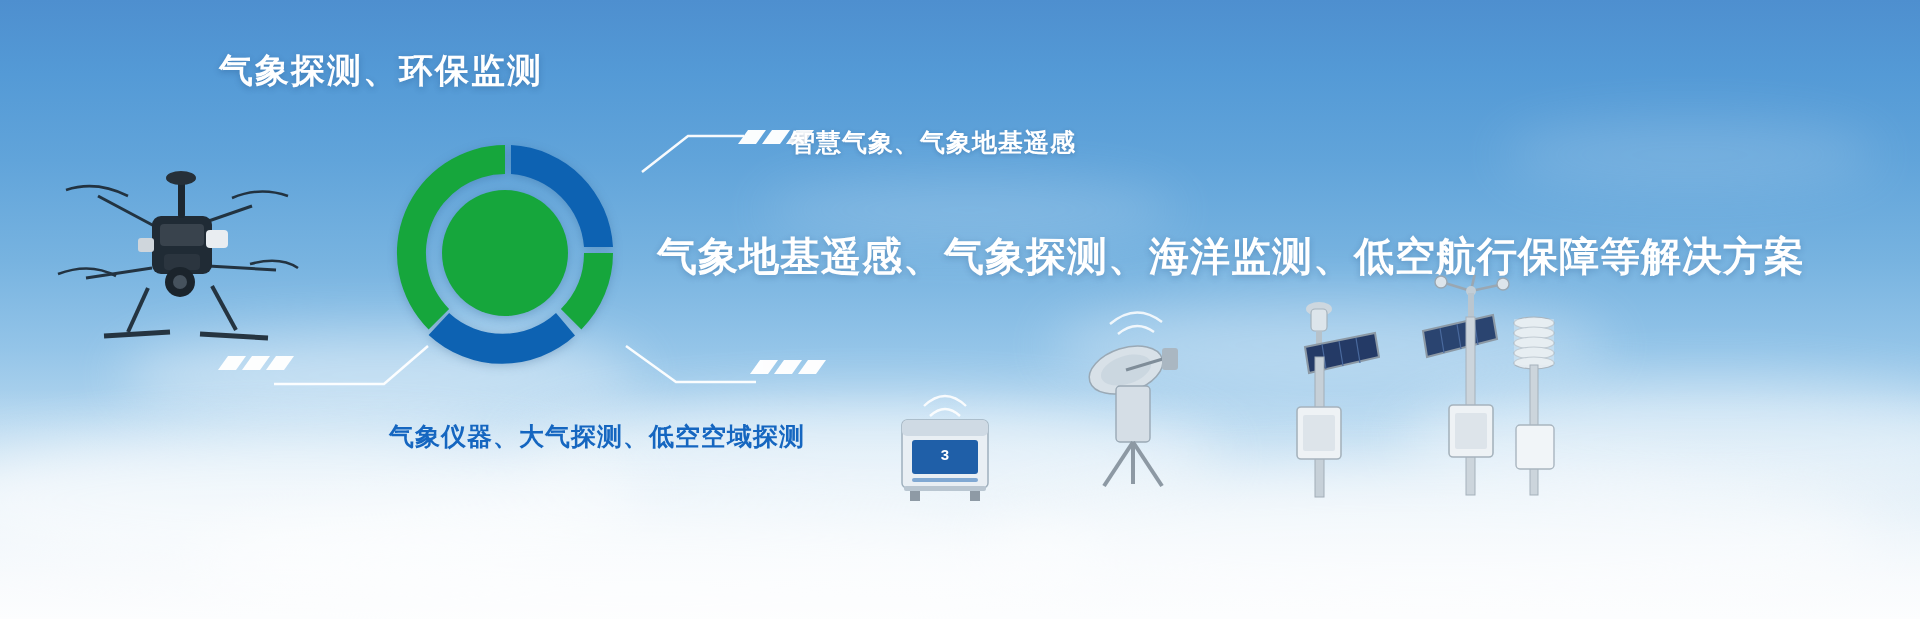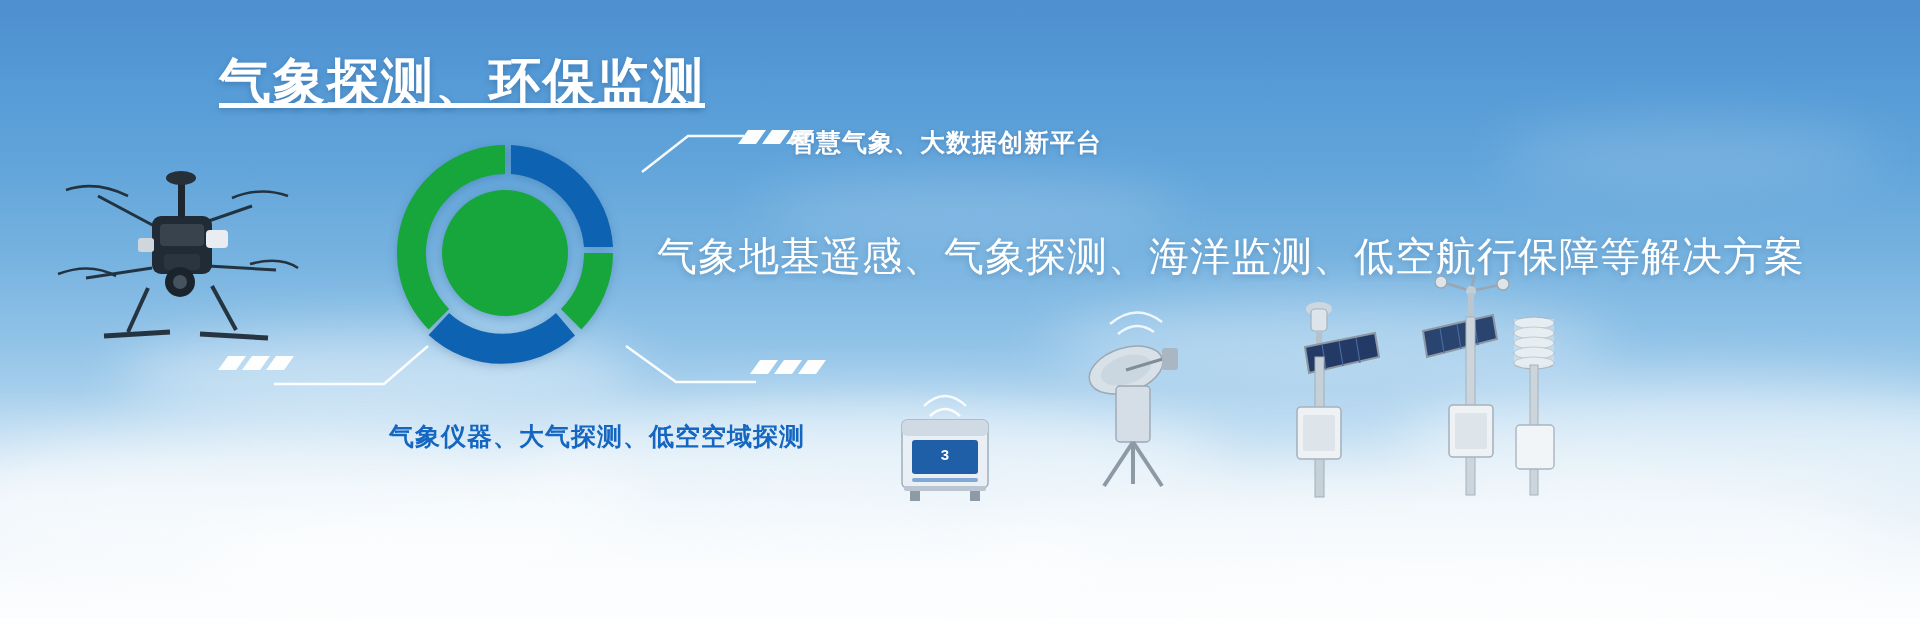--- a/index.html
+++ b/index.html
@@ -33,44 +33,43 @@
   .c7{left:1500px;top:120px;width:380px;height:70px;opacity:.14;}
   .c8{left:200px;top:500px;width:900px;height:130px;opacity:.5;}
   .c9{left:980px;top:470px;width:900px;height:140px;opacity:.45;}
   .haze{position:absolute;left:0;right:0;bottom:0;height:230px;
         background:linear-gradient(to bottom,rgba(255,255,255,0) 0%,rgba(255,255,255,.35) 45%,rgba(255,255,255,.72) 100%);
         pointer-events:none;}
 
   
   #title{
     position:absolute;left:219px;top:48px;
-    font-size:52px;font-weight:bold;color:#ffffff;letter-spacing:2px;
+    font-size:34px;font-weight:bold;color:#ffffff;letter-spacing:2px;
     text-shadow:0 2px 6px rgba(20,60,110,.30);
     white-space:nowrap;
-    text-decoration:underline;
   }
 
   
   #ring-logo{position:absolute;left:380px;top:128px;width:250px;height:250px;}
   #ring-logo svg{display:block;filter:drop-shadow(0 2px 5px rgba(30,70,120,.25));}
 
   
   .connector{position:absolute;pointer-events:none;}
   .connector svg{display:block;overflow:visible;}
   .slash{fill:#ffffff;}
 
   
   #label-top{
     position:absolute;left:790px;top:126px;
     font-size:25px;font-weight:bold;color:#ffffff;letter-spacing:1px;
     text-shadow:0 1px 4px rgba(20,60,110,.28);white-space:nowrap;
   }
   #label-main{
     position:absolute;left:657px;top:229px;
-    font-size:40px;font-weight:normal;color:#ffffff;letter-spacing:1px;
+    font-size:40px;font-weight:bold;color:#ffffff;letter-spacing:1px;
     text-shadow:0 2px 6px rgba(20,60,110,.25);white-space:nowrap;
   }
   #label-bottom{
     position:absolute;left:348px;top:420px;
     font-size:25px;font-weight:bold;color:#1566c0;letter-spacing:1px;
     white-space:nowrap;
     margin-left:41px;
   }
 
   
@@ -181,21 +180,21 @@
     <svg width="220" height="60" viewBox="0 0 220 60">
       <path d="M6 10 L56 46 L136 46" fill="none" stroke="#ffffff" stroke-width="2.5" opacity="0.95"></path>
       <g class="slash" opacity="0.98">
         <polygon points="140,24 158,24 148,38 130,38"></polygon>
         <polygon points="164,24 182,24 172,38 154,38"></polygon>
         <polygon points="188,24 206,24 196,38 178,38"></polygon>
       </g>
     </svg>
   </div>
 
-  <div id="label-top">智慧气象、大数据创新平台</div>
+  <div id="label-top">智慧气象、气象地基遥感</div>
   <div id="label-main">气象地基遥感、气象探测、海洋监测、低空航行保障等解决方案</div>
   <div id="label-bottom">气象仪器、大气探测、低空空域探测</div>
 
   <div class="equip" id="eq-box">
     <svg width="110" height="115" viewBox="0 0 110 115">
 
       <g fill="none" stroke="#ffffff" stroke-width="2.4" opacity="0.9">
         <path d="M34 16 q21 -20 42 0"></path>
         <path d="M40 26 q15 -14 30 0"></path>
       </g>

